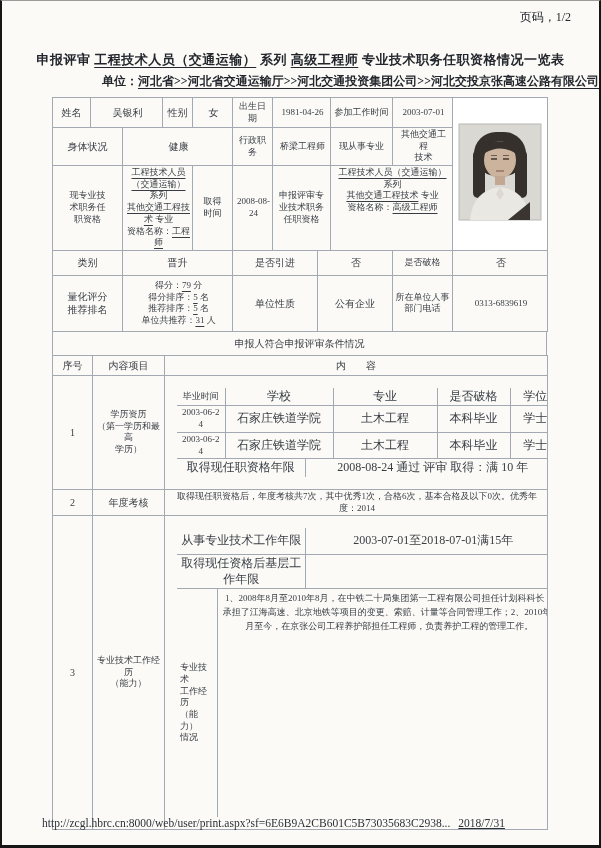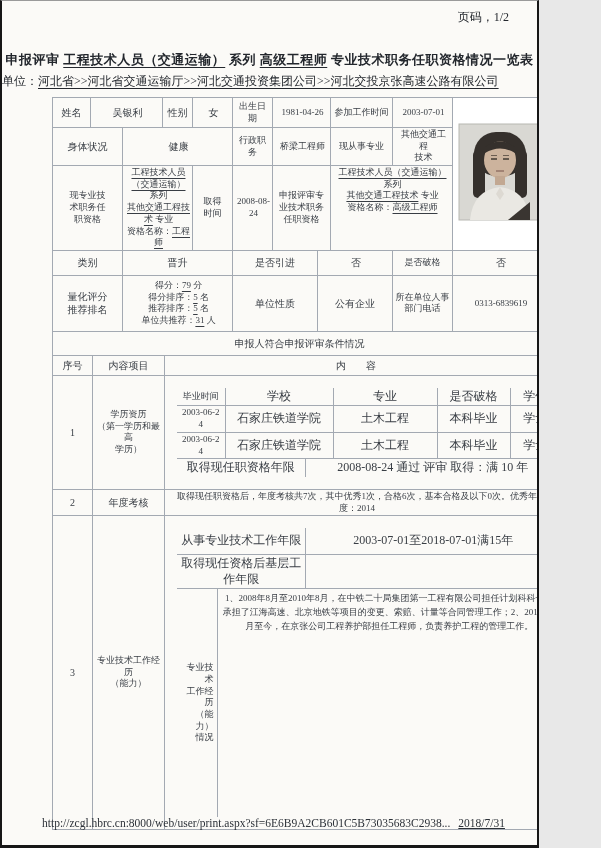--- a/index.html
+++ b/index.html
@@ -5,27 +5,27 @@
   :root{
     --bc:#a3a9b2;          
     --tc:#383d44;          
     --ink:#23272d;         
     --paper:#fbfaf7;
   }
   *{box-sizing:border-box;}
   html,body{margin:0;padding:0;}
   body{width:601px;height:848px;background:#e8e8e8;font-family:"Liberation Serif","DejaVu Serif",serif;}
   .page{
-    position:relative;width:539px;height:848px;background:var(--paper);
+    position:relative;width:601px;height:848px;background:var(--paper);
     border-left:2px solid #161616;border-right:2px solid #161616;border-bottom:3px solid #161616;border-top:1px solid #9a9a9a;
     overflow:hidden;color:var(--tc);
   }
   .page-label{position:absolute;top:8px;right:28px;font-size:12px;color:var(--ink);}
   .title{position:absolute;top:50px;left:0;width:100%;text-align:center;font-size:13px;font-weight:bold;color:var(--ink);letter-spacing:.5px;}
-  .unit-line{position:absolute;top:72px;left:0;width:100%;text-align:left;font-size:12px;font-weight:normal;color:var(--ink);}
+  .unit-line{position:absolute;top:72px;left:0;width:100%;text-align:right;font-size:12px;font-weight:bold;color:var(--ink);}
   .u{text-decoration:underline;text-underline-offset:2.5px;}
 
   .doc{position:absolute;left:50px;top:96px;width:495px;}
   table.t{border-collapse:collapse;table-layout:fixed;width:495px;margin-top:-1px;}
   table.t:first-child{margin-top:0;}
   .t td{border:1px solid var(--bc);font-size:10px;color:var(--tc);text-align:center;vertical-align:middle;padding:1px 2px;line-height:1.3;overflow:hidden;word-break:break-all;}
   .tl{text-align:left;padding-left:4px !important;}
   .small{font-size:9px !important;line-height:1.3;}
   .pre{white-space:pre-line;}
   .nopad{padding:12px !important;vertical-align:top !important;}
@@ -291,21 +291,21 @@
             </tr>
           </tbody>
               </table>
           <table class="sub">
             <colgroup>
                   <col style="width:40px">
                   <col style="width:343px">
                 </colgroup>
             <tbody>
                   <tr>
-              <td class="small pre" style="height:228px;text-align:right;vertical-align:middle;">专业技术
+              <td class="small pre" style="height:228px;text-align:left;vertical-align:middle;">专业技术
 工作经历
 （能力）
 情况</td>
               <td class="tl small vtop" style="line-height:1.55;padding-top:3px;">1、2008年8月至2010年8月，在中铁二十局集团第一工程有限公司担任计划科科长，承担了江海高速、北京地铁等项目的变更、索赔、计量等合同管理工作；2、2010年8月至今，在京张公司工程养护部担任工程师，负责养护工程的管理工作。</td>
             </tr>
           </tbody>
               </table>
         </td>
       </tr>
     </tbody>

